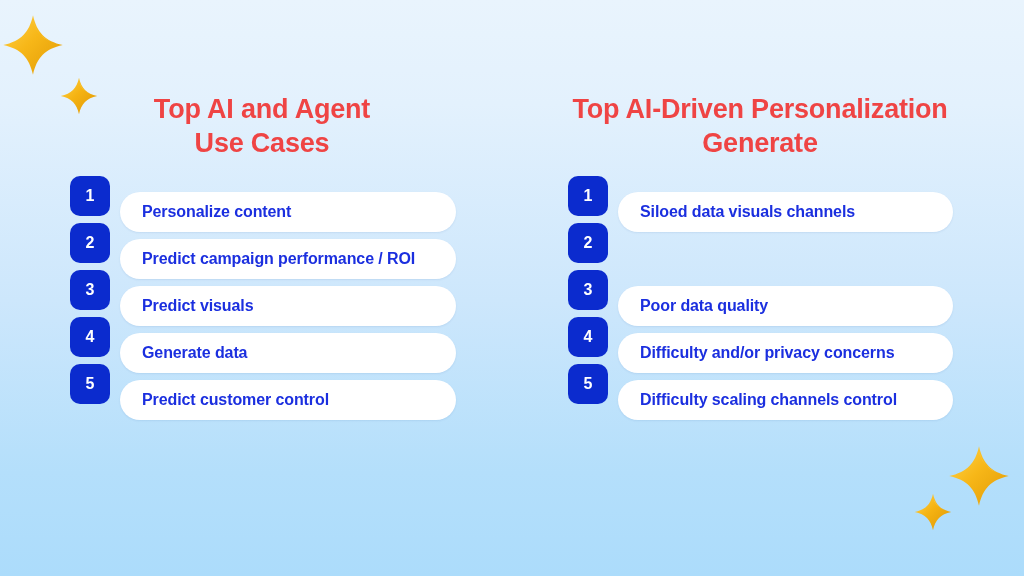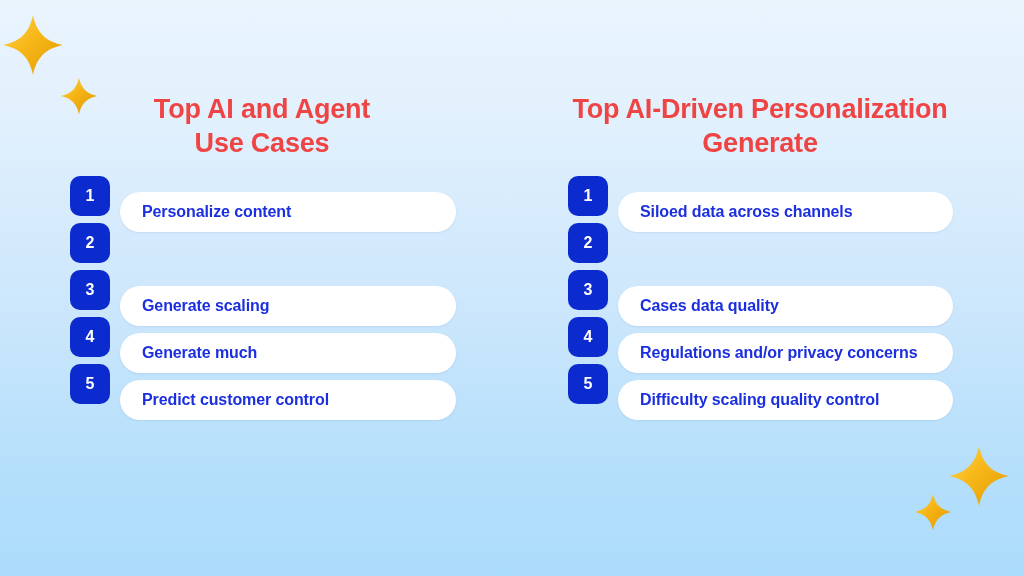--- a/index.html
+++ b/index.html
@@ -125,33 +125,36 @@
 
       <div class="row">
         <div class="badge">1</div>
         <div class="pill">
           <span class="pill-text">Personalize content</span>
         </div>
       </div>
 
       <div class="row">
         <div class="badge">2</div>
+        <div class="pill">
+          <span class="pill-text">Predict campaign performance / ROI</span>
+        </div>
       </div>
 
       <div class="row">
         <div class="badge">3</div>
         <div class="pill">
-          <span class="pill-text">Generate scaling</span>
+          <span class="pill-text">Predict visuals</span>
         </div>
       </div>
 
       <div class="row">
         <div class="badge">4</div>
         <div class="pill">
-          <span class="pill-text">Generate much</span>
+          <span class="pill-text">Generate data</span>
         </div>
       </div>
 
       <div class="row">
         <div class="badge">5</div>
         <div class="pill">
           <span class="pill-text">Predict customer control</span>
         </div>
       </div>
 
@@ -159,45 +162,45 @@
   </div>
 
   <div class="col col-right">
     <div class="col-title">Top AI-Driven Personalization
 Generate</div>
     <div class="rows">
 
       <div class="row">
         <div class="badge">1</div>
         <div class="pill">
-          <span class="pill-text">Siloed data across channels</span>
+          <span class="pill-text">Siloed data visuals channels</span>
         </div>
       </div>
 
       <div class="row">
         <div class="badge">2</div>
       </div>
 
       <div class="row">
         <div class="badge">3</div>
         <div class="pill">
-          <span class="pill-text">Cases data quality</span>
+          <span class="pill-text">Poor data quality</span>
         </div>
       </div>
 
       <div class="row">
         <div class="badge">4</div>
         <div class="pill">
-          <span class="pill-text">Regulations and/or privacy concerns</span>
+          <span class="pill-text">Difficulty and/or privacy concerns</span>
         </div>
       </div>
 
       <div class="row">
         <div class="badge">5</div>
         <div class="pill">
-          <span class="pill-text">Difficulty scaling quality control</span>
+          <span class="pill-text">Difficulty scaling channels control</span>
         </div>
       </div>
 
     </div>
   </div>
 
 </div>
 
 </body></html>

